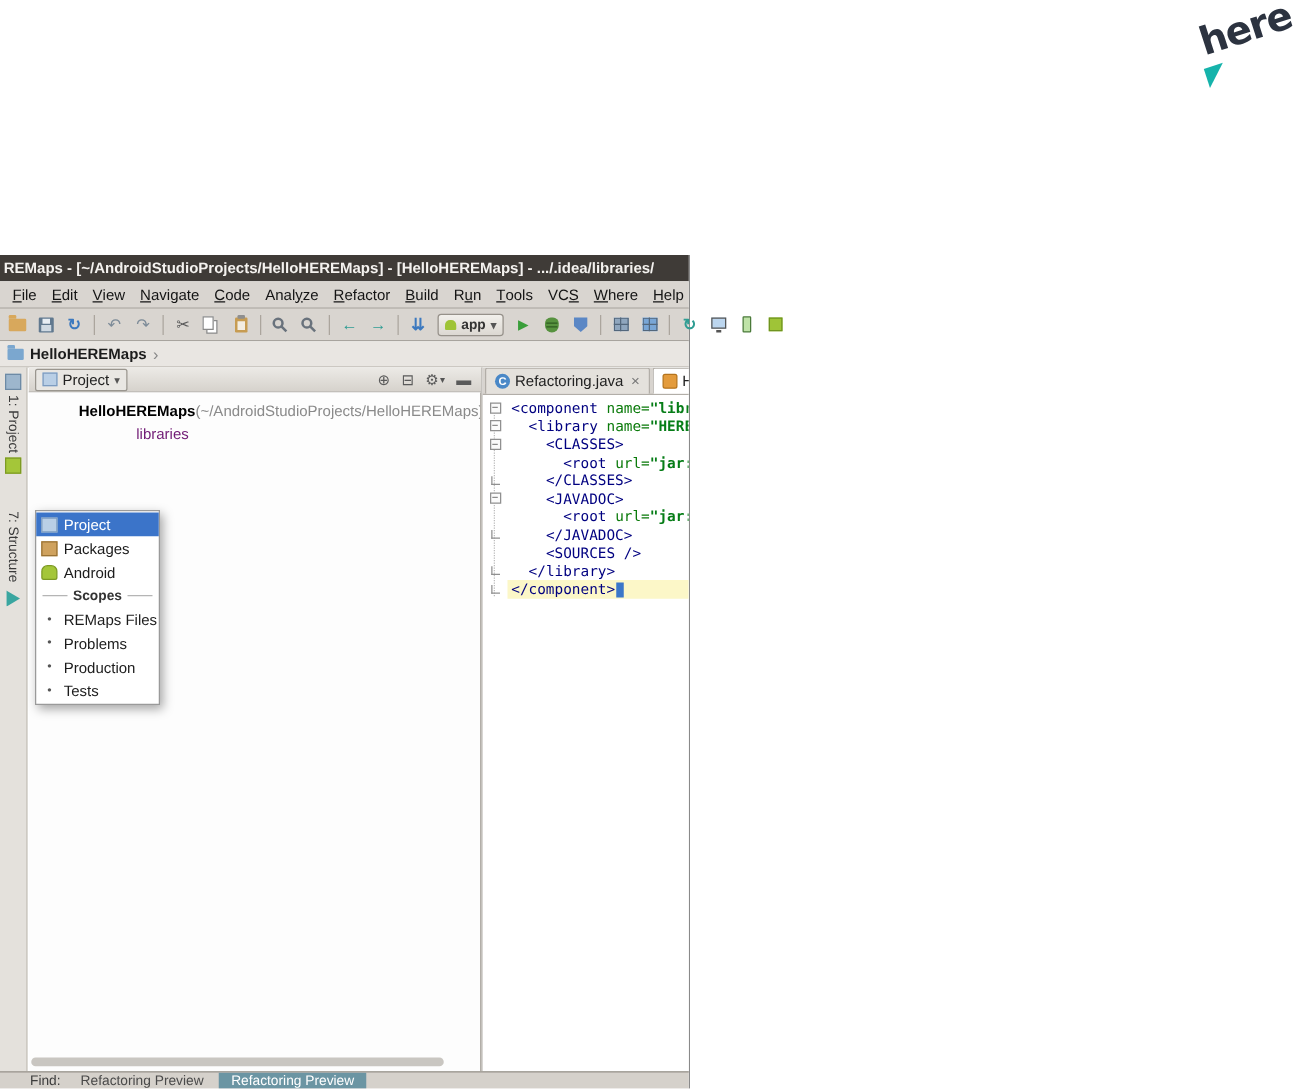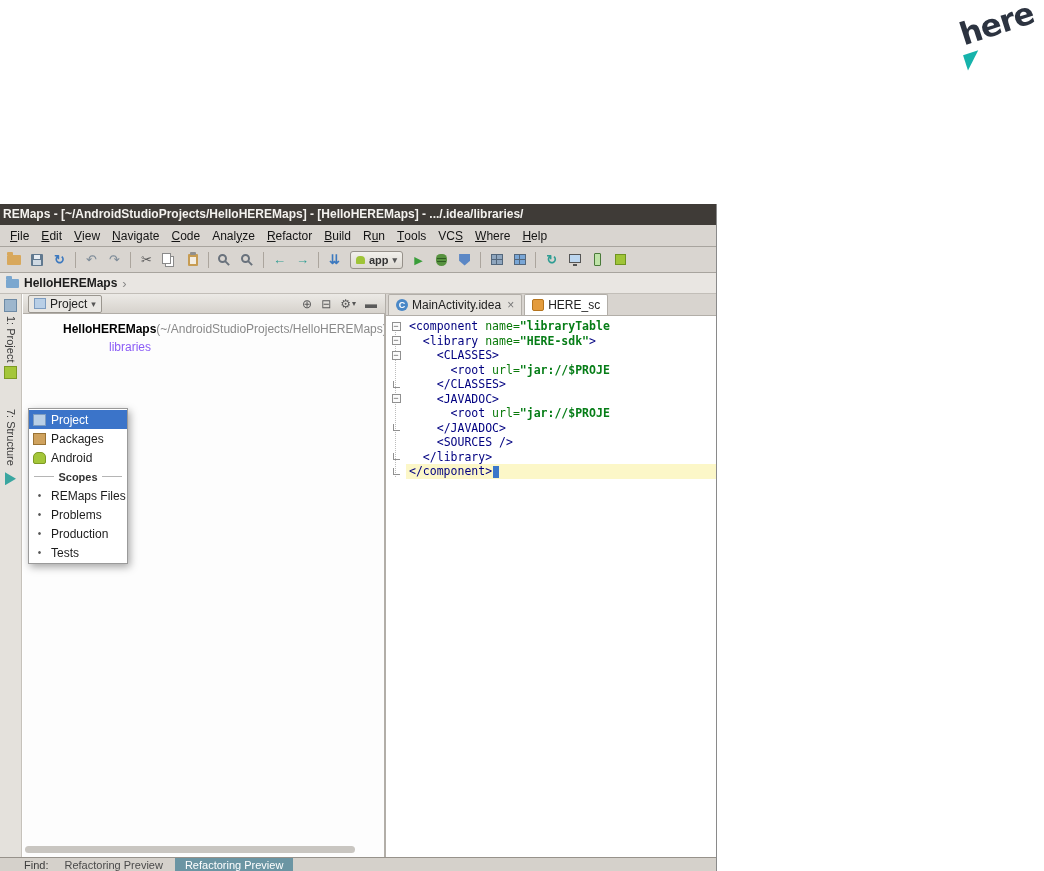--- a/index.html
+++ b/index.html
@@ -6,21 +6,21 @@
   body{width:1044px;height:871px;overflow:hidden;background:#fff;font-family:"Liberation Sans",sans-serif}
   .canvas{position:relative;width:1044px;height:871px;overflow:hidden;background:#fff}
 
   
   .here-logo{position:absolute;top:4px;right:4px;width:86px;height:72px}
   .here-rot{position:relative;width:100%;height:100%;transform:rotate(-18deg)}
   .here-text{position:absolute;left:10px;top:2px;font-size:31px;font-weight:bold;color:#2c3340;font-family:"DejaVu Sans",sans-serif;letter-spacing:-1px}
   .here-tri{position:absolute;left:6px;top:40px;width:0;height:0;border-top:16px solid #16b3ab;border-right:16px solid transparent}
 
   
-  .ide{position:absolute;left:0;top:204px;width:717px;height:667px;background:#fff;border-right:1px solid #8a8a8a}
+  .ide{position:absolute;left:0;top:204px;width:552px;height:667px;background:#fff;border-right:1px solid #8a8a8a}
   .titlebar{height:21px;background:#3f3b37;color:#f4f2ef;font-size:12px;font-weight:bold;line-height:21px;padding-left:3px;white-space:nowrap;overflow:hidden}
   .menubar{height:22px;background:#d9d5d0;border-bottom:1px solid #a8a49e;display:flex;align-items:center;padding-left:4px;font-size:12px;color:#141414}
   .menu-item{padding:0 6px;height:100%;display:flex;align-items:center;white-space:nowrap}
   .mn{text-decoration:underline}
 
   .toolbar{height:26px;background:#d9d5d0;border-bottom:1px solid #a8a49e;display:flex;align-items:center;padding-left:3px;gap:2px}
   .tbi{width:21px;height:20px;display:flex;align-items:center;justify-content:center;flex:0 0 auto}
   .gly{font-size:13px;line-height:20px}
   .c-blue{color:#3c79bf;font-weight:bold}
   .c-gray{color:#7d8b98}
@@ -77,21 +77,21 @@
   .ph-combo{display:flex;align-items:center;gap:4px;padding:1px 5px;border:1px solid #9a968f;border-radius:2px;background:#e9e7e3}
   .ph-ic{width:12px;height:11px;background:#b9cfe6;border:1px solid #7d9cc0}
   .ph-arr{font-size:9px;color:#555}
   .ph-icons{margin-left:auto;display:flex;align-items:center;gap:9px;color:#5a5a5a;font-size:12px;padding-right:3px}
   .ph-gear{display:flex;align-items:center;gap:1px}
   .ph-gear .ph-arr{font-size:8px}
   .panel-body{position:absolute;left:0;top:20px;right:0;bottom:0;background:#fdfdfd;overflow:hidden;border-right:1px solid #b2aea8}
   .tree-row{position:absolute;height:18px;display:flex;align-items:center;font-size:12px;white-space:nowrap}
   .tree-name{font-weight:bold;color:#000}
   .tree-path{color:#8a8a8a}
-  .tree-plain{color:#8b5cf6}
+  .tree-plain{color:#701a75}
   .hscroll{position:absolute;left:2px;bottom:4px;width:330px;height:7px;background:#c9c6c1;border-radius:4px}
 
   
   .dd{position:absolute;left:28px;top:114px;width:100px;background:#fff;border:1px solid #9a9a9a;box-shadow:2px 3px 8px rgba(0,0,0,.35);z-index:60;padding:1px 0;font-size:12px;color:#1c1c1c}
   .dd-item{height:19px;display:flex;align-items:center;padding:0 4px;gap:5px;white-space:nowrap}
   .dd-item.sel{background:#3b74c9;color:#fff}
   .dd-ic{width:13px;height:12px;flex:0 0 13px}
   .dd-ic-project{background:#b9cfe6;border:1px solid #7d9cc0}
   .dd-ic-packages{background:#cfa25e;border:1px solid #9a7335}
   .dd-ic-android{background:#a4c639;border-radius:5px 5px 2px 2px;border:1px solid #7d9a24}
@@ -317,21 +317,21 @@
             <span class="tree-plain">libraries</span>
           </div>
           <div class="hscroll"></div>
         </div>
       </div>
 
       <div class="editor">
         <div class="etabs">
           <div class="etab">
             <span class="ic-class">C</span>
-            <span>MainActivity.idea</span>
+            <span>Refactoring.java</span>
             <span class="etab-close">×</span>
           </div>
           <div class="etab active">
             <span class="ic-xml"></span>
             <span>HERE_sc</span>
           </div>
         </div>
         <div class="codewrap">
           <div class="gutline"></div>
           <div class="gutter">

